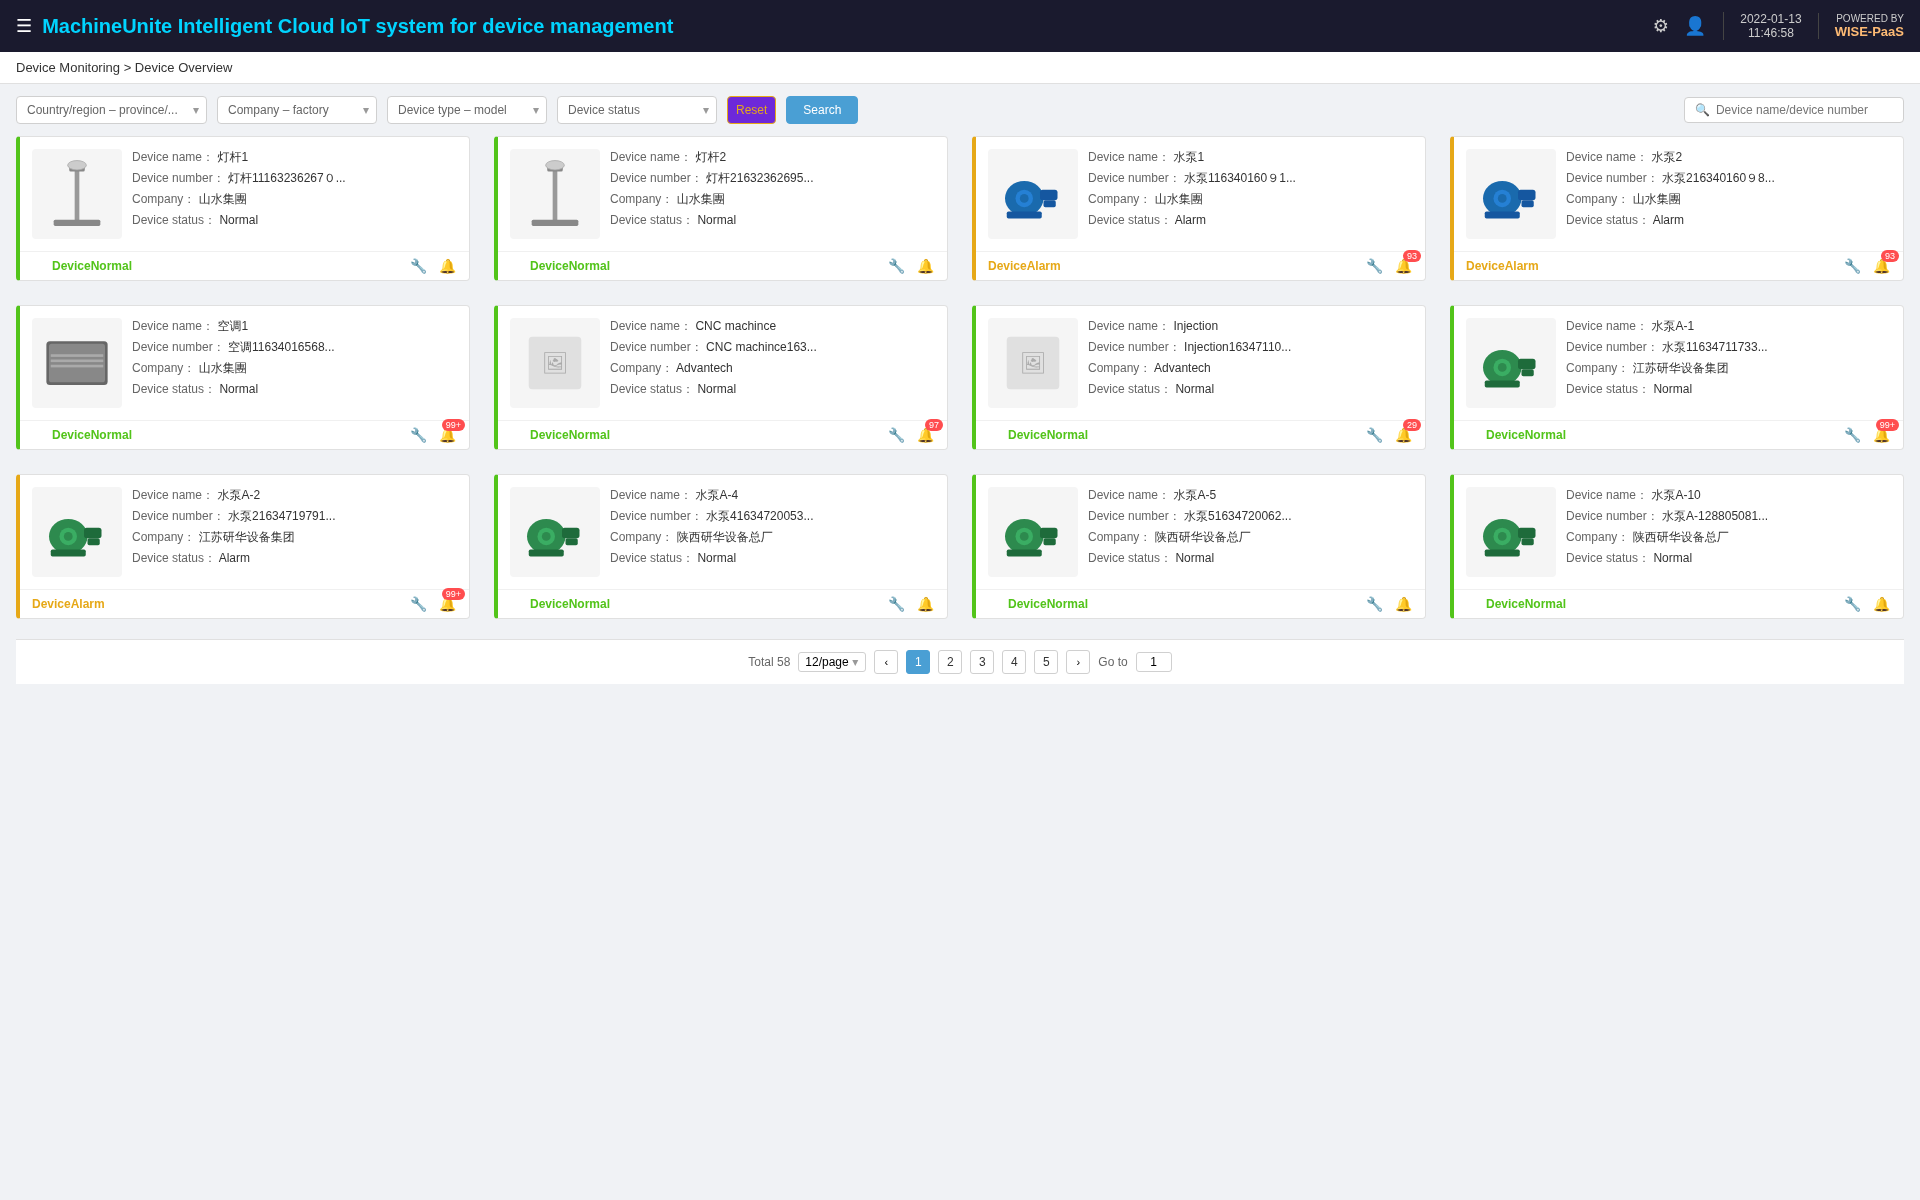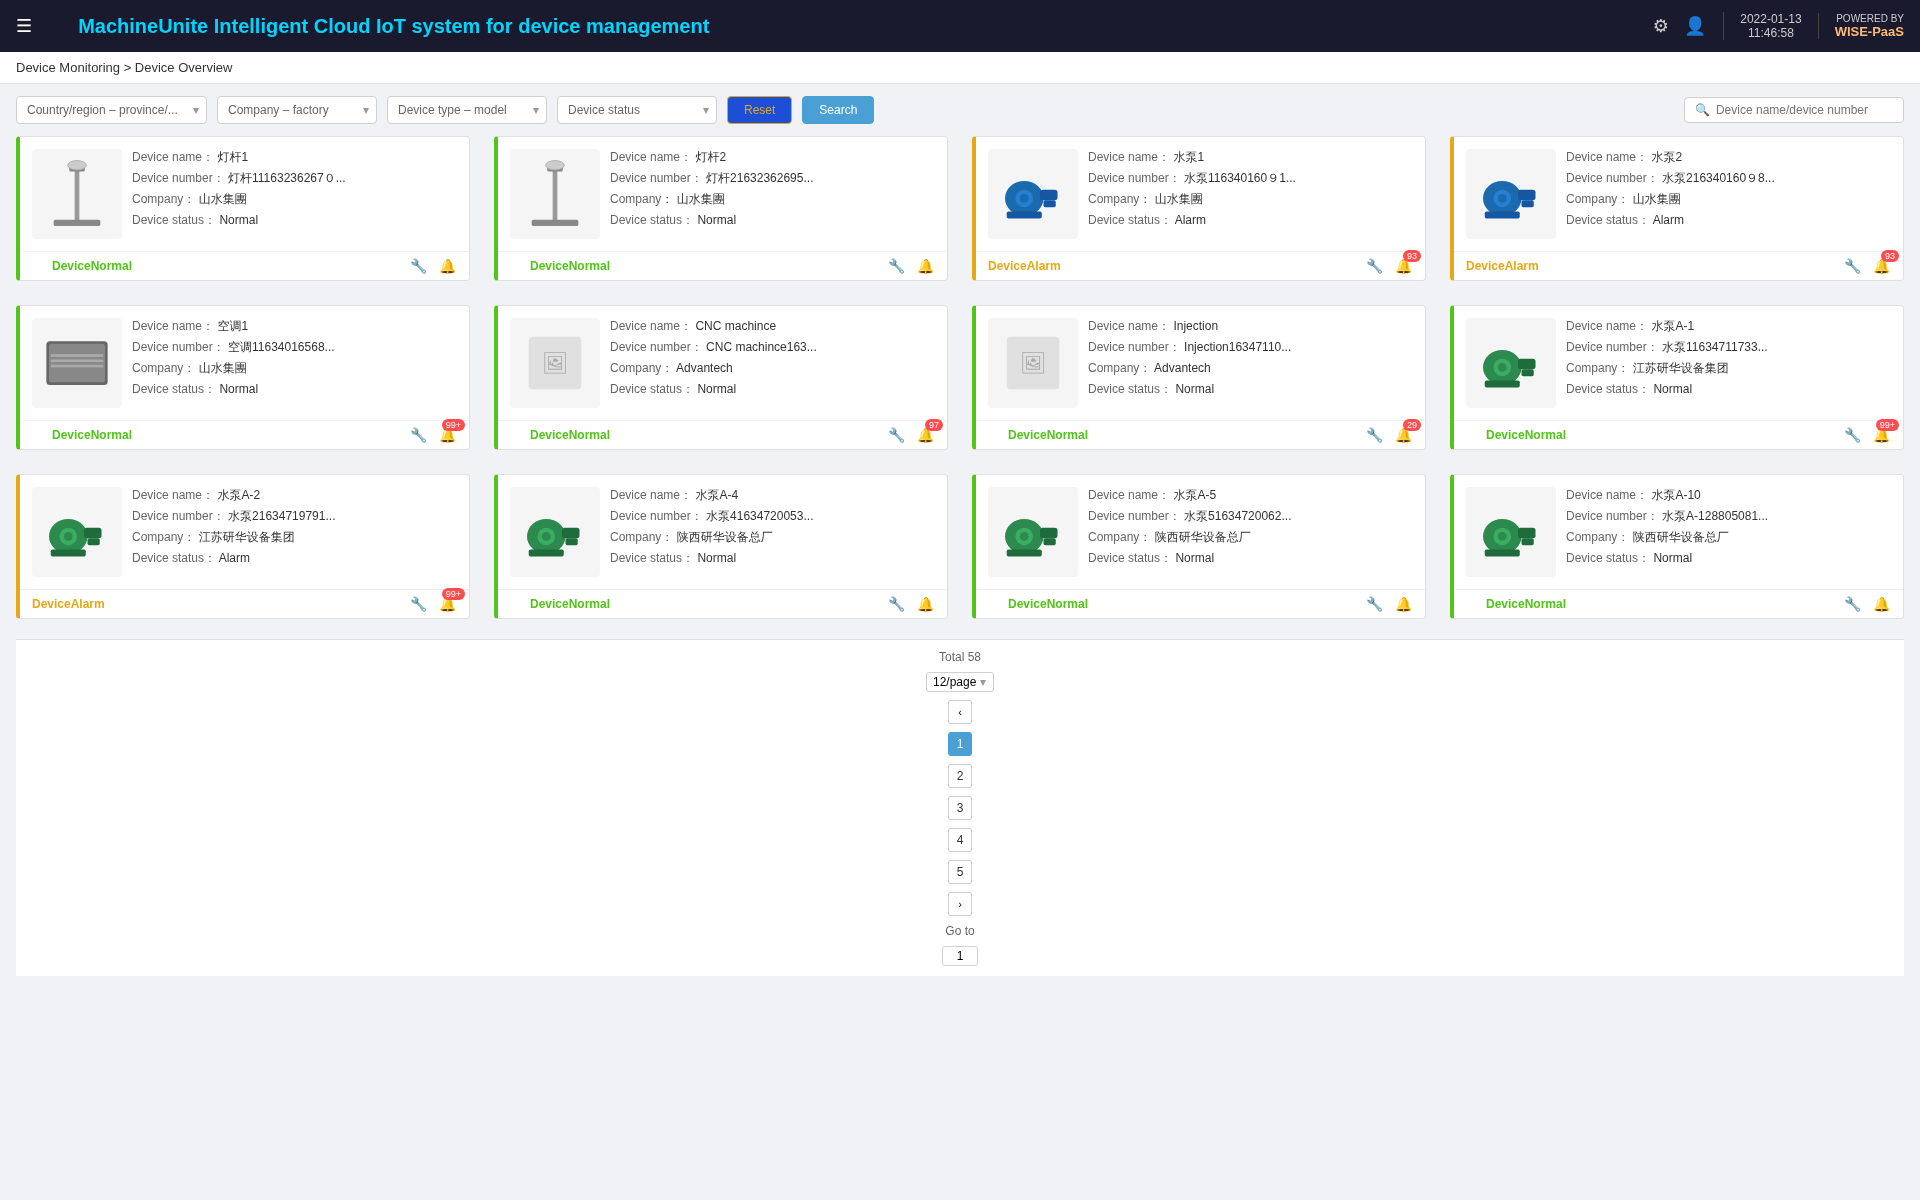--- a/index.html
+++ b/index.html
@@ -10,21 +10,21 @@
       background: #1a1a2e;
       color: #fff;
       display: flex;
       align-items: center;
       padding: 0 16px;
       height: 52px;
       justify-content: space-between;
     }
     .header-left { display: flex; align-items: center; gap: 10px; }
     .menu-icon { color: #fff; font-size: 18px; cursor: pointer; }
-    .header-title { color: #00d4ff; font-size: 20px; font-weight: bold; margin-left: 36px; }
+    .header-title { color: #00d4ff; font-size: 20px; font-weight: bold; }
     .header-right { display: flex; align-items: center; gap: 16px; }
     .header-icon { color: #ccc; font-size: 18px; cursor: pointer; }
     .header-datetime { color: #ccc; font-size: 12px; text-align: center; border-left: 1px solid #444; padding-left: 16px; }
     .powered-by { color: #ccc; font-size: 10px; text-align: right; border-left: 1px solid #444; padding-left: 16px; }
     .powered-brand { color: #fdba74; font-size: 13px; font-weight: bold; }
 
     
     .breadcrumb {
       background: #fff;
       padding: 8px 16px;
@@ -63,24 +63,24 @@
     .select-wrapper::after {
       content: '▾';
       position: absolute;
       right: 8px;
       top: 50%;
       transform: translateY(-50%);
       color: #999;
       pointer-events: none;
     }
     .btn-reset {
-      background: #1d4ed8;
+      background: #6d28d9;
       border: 1px solid #e6a817;
       color: #e6a817;
-      padding: 6px 16px;
+      padding: 6px 8px;
       border-radius: 4px;
       cursor: pointer;
       font-size: 12px;
     }
     .btn-search {
       background: #4a9fd4;
       border: 1px solid #4a9fd4;
       color: #fff;
       padding: 6px 16px;
       border-radius: 4px;
@@ -195,21 +195,20 @@
     
     .pagination-bar {
       display: flex;
       align-items: center;
       justify-content: center;
       gap: 8px;
       margin-top: 20px;
       padding: 10px;
       background: #fff;
       border-top: 1px solid #e0e0e0;
-      flex-direction: column;
     }
     .page-info { font-size: 12px; color: #666; }
     .page-size-select {
       border: 1px solid #d0d0d0;
       border-radius: 3px;
       padding: 2px 16px 2px 6px;
       font-size: 12px;
       appearance: none;
       background: #fff;
       position: relative;

